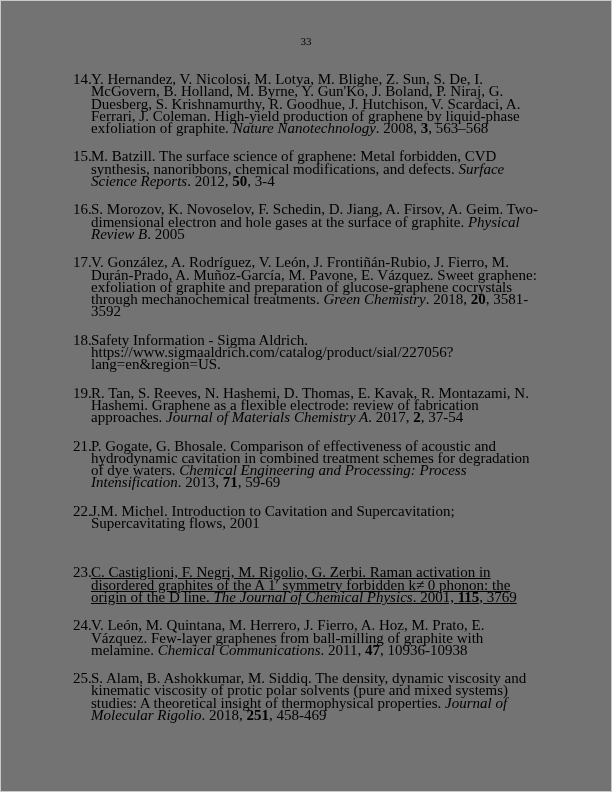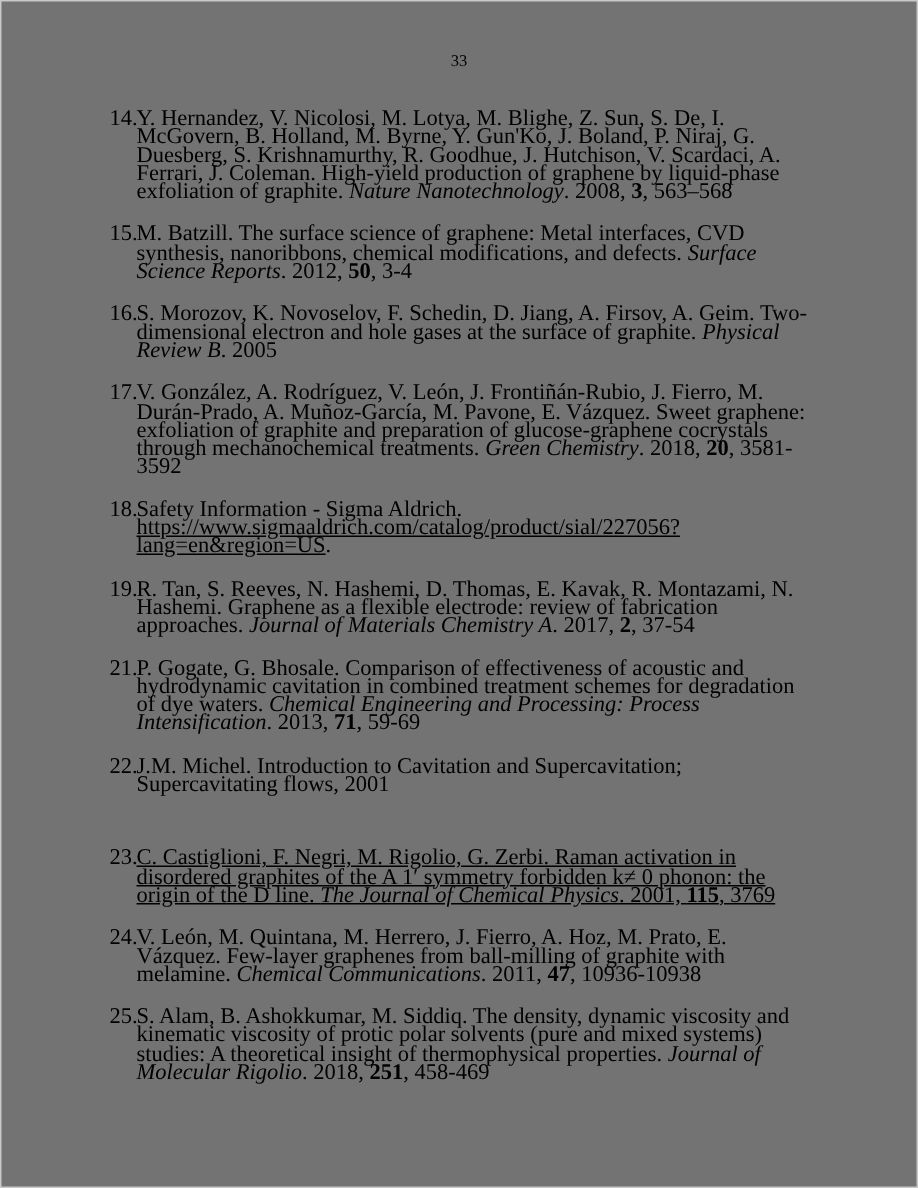--- a/index.html
+++ b/index.html
@@ -35,32 +35,31 @@
     display: inline-block;
     width: 18px;
     margin-left: -18px;
   }
   
   .ref:nth-child(9)  { margin-top: 37px; text-decoration: underline; }
   .ref:nth-child(10) { }
   .it { font-style: italic; }
   .bd { font-weight: bold; }
   .link {
-    text-decoration: underline;
     cursor: pointer;
   }
 </style>
 </head>
 <body>
 
 <div class="page">
   <div class="page-number">33</div>
   <div>
       <p class="ref"><span class="num">14.</span><span>Y. Hernandez, V. Nicolosi, M. Lotya, M. Blighe, Z. Sun, S. De, I. McGovern, B. Holland, M. Byrne, Y. Gun'Ko, J. Boland, P. Niraj, G. Duesberg, S. Krishnamurthy, R. Goodhue, J. Hutchison, V. Scardaci, A. Ferrari, J. Coleman. High-yield production of graphene by liquid-phase exfoliation of graphite. </span><span class="it">Nature Nanotechnology</span><span>. 2008, </span><span class="bd">3</span><span>, 563–568</span></p>
-      <p class="ref"><span class="num">15.</span><span>M. Batzill. The surface science of graphene: Metal interfaces, CVD synthesis, nanoribbons, chemical modifications, and defects. </span><span class="it">Surface Science Reports</span><span>. 2012, </span><span class="bd">50</span><span>, 3-4</span></p>
+      <p class="ref"><span class="num">15.</span><span>M. Batzill. The surface science of graphene: Metal forbidden, CVD synthesis, nanoribbons, chemical modifications, and defects. </span><span class="it">Surface Science Reports</span><span>. 2012, </span><span class="bd">50</span><span>, 3-4</span></p>
       <p class="ref"><span class="num">16.</span><span>S. Morozov, K. Novoselov, F. Schedin, D. Jiang, A. Firsov, A. Geim. Two-dimensional electron and hole gases at the surface of graphite. </span><span class="it">Physical Review B</span><span>. 2005</span></p>
       <p class="ref"><span class="num">17.</span><span>V. González, A. Rodríguez, V. León, J. Frontiñán-Rubio, J. Fierro, M. Durán-Prado, A. Muñoz-García, M. Pavone, E. Vázquez. Sweet graphene: exfoliation of graphite and preparation of glucose-graphene cocrystals through mechanochemical treatments. </span><span class="it">Green Chemistry</span><span>. 2018, </span><span class="bd">20</span><span>, 3581-3592</span></p>
       <p class="ref"><span class="num">18.</span><span>Safety Information - Sigma Aldrich.</span><br><span class="link">https://www.sigmaaldrich.com/catalog/product/sial/227056?lang=en&amp;region=US</span><span>.</span></p>
       <p class="ref"><span class="num">19.</span><span>R. Tan, S. Reeves, N. Hashemi, D. Thomas, E. Kavak, R. Montazami, N. Hashemi. Graphene as a flexible electrode: review of fabrication approaches. </span><span class="it">Journal of Materials Chemistry A</span><span>. 2017, </span><span class="bd">2</span><span>, 37-54</span></p>
       <p class="ref"><span class="num">21.</span><span>P. Gogate, G. Bhosale. Comparison of effectiveness of acoustic and hydrodynamic cavitation in combined treatment schemes for degradation of dye waters. </span><span class="it">Chemical Engineering and Processing: Process Intensification</span><span>. 2013, </span><span class="bd">71</span><span>, 59-69</span></p>
       <p class="ref"><span class="num">22.</span><span>J.M. Michel. Introduction to Cavitation and Supercavitation; Supercavitating flows, 2001</span></p>
       <p class="ref"><span class="num">23.</span><span>C. Castiglioni, F. Negri, M. Rigolio, G. Zerbi. Raman activation in disordered graphites of the A 1′ symmetry forbidden k≠ 0 phonon: the origin of the D line. </span><span class="it">The Journal of Chemical Physics</span><span>. 2001, </span><span class="bd">115</span><span>, 3769</span></p>
       <p class="ref"><span class="num">24.</span><span>V. León, M. Quintana, M. Herrero, J. Fierro, A. Hoz, M. Prato, E. Vázquez. Few-layer graphenes from ball-milling of graphite with melamine. </span><span class="it">Chemical Communications</span><span>. 2011, </span><span class="bd">47</span><span>, 10936-10938</span></p>
       <p class="ref"><span class="num">25.</span><span>S. Alam, B. Ashokkumar, M. Siddiq. The density, dynamic viscosity and kinematic viscosity of protic polar solvents (pure and mixed systems) studies: A theoretical insight of thermophysical properties. </span><span class="it">Journal of Molecular Rigolio</span><span>. 2018, </span><span class="bd">251</span><span>, 458-469</span></p>
     </div>

